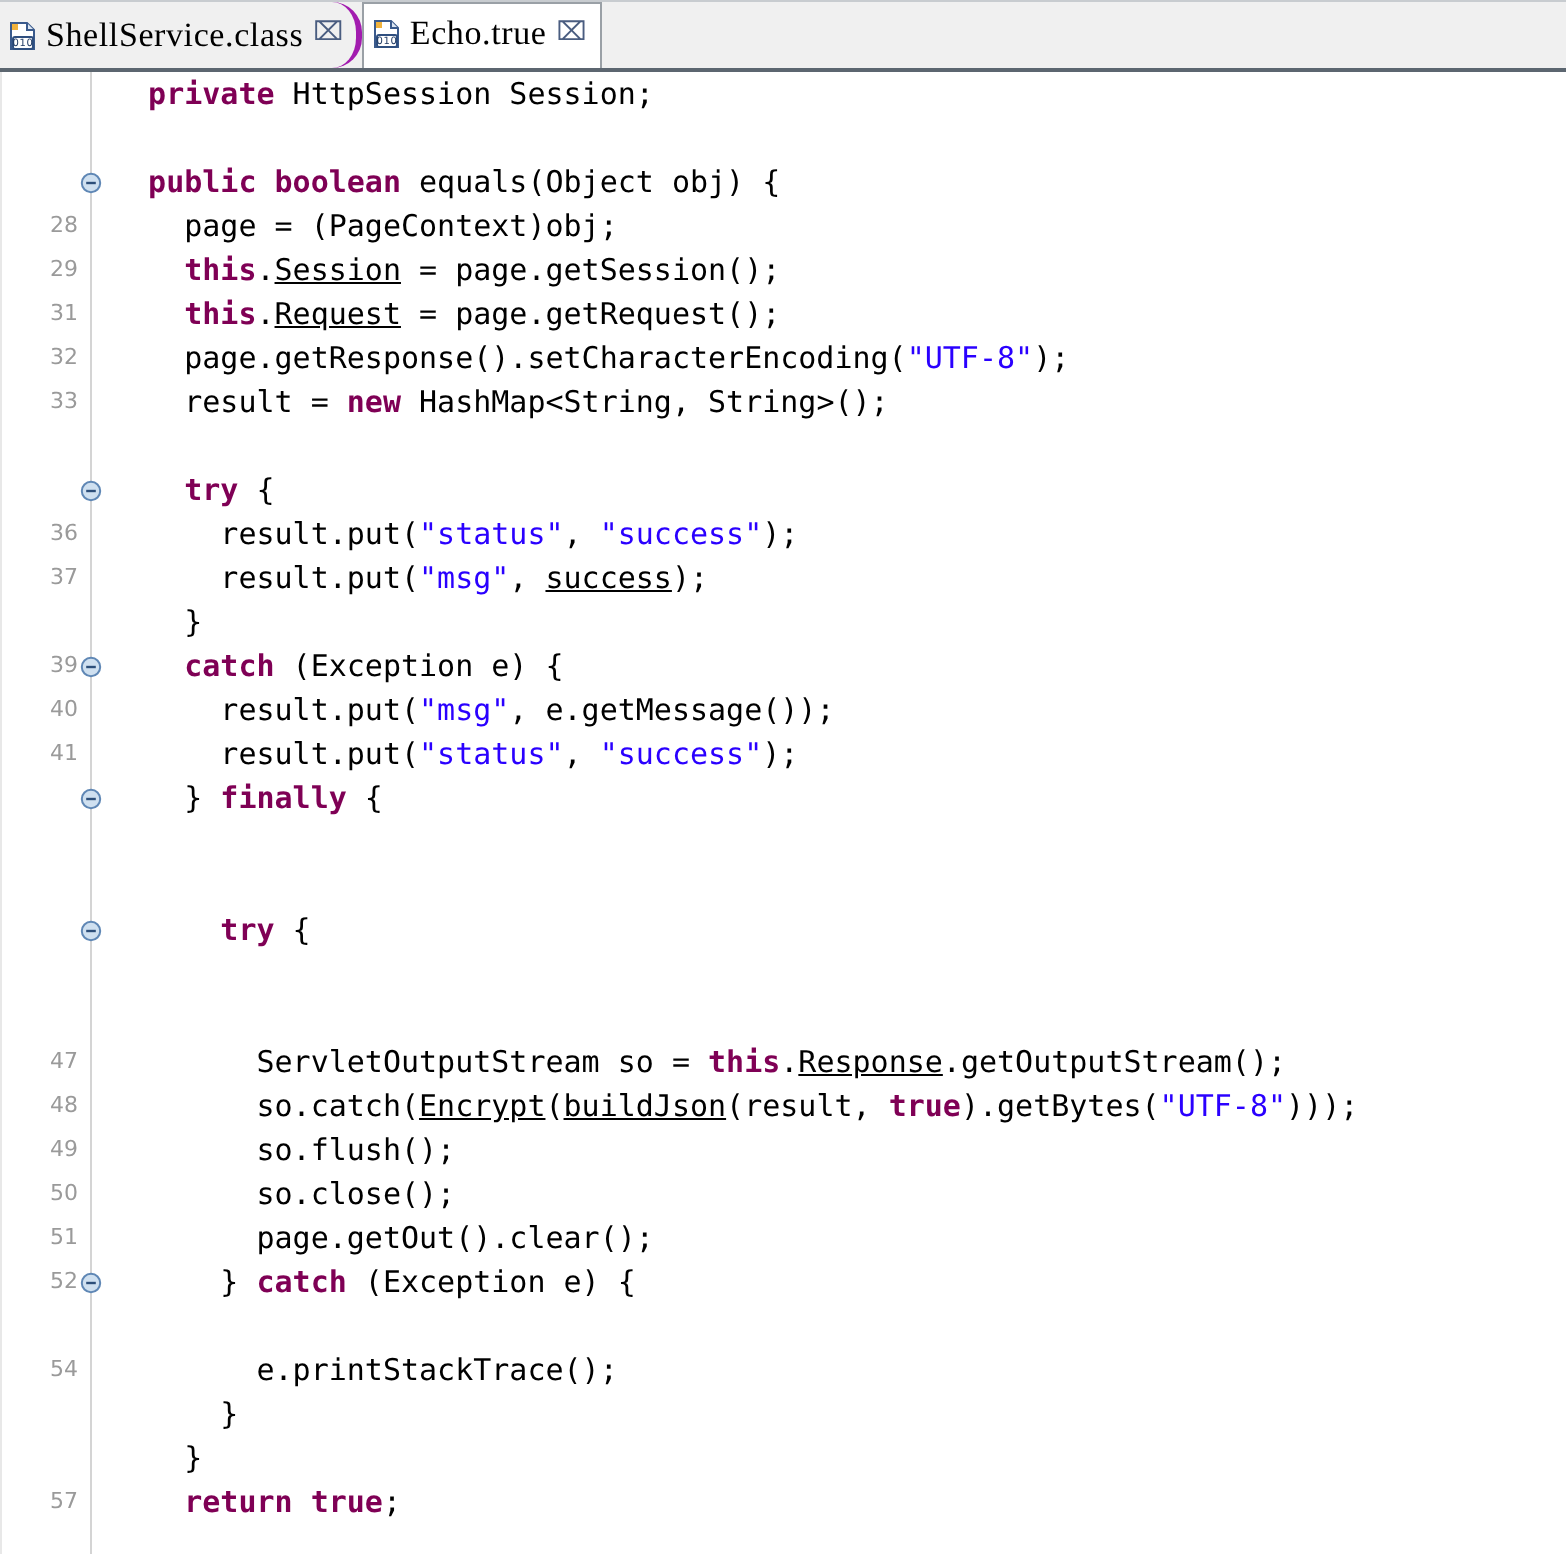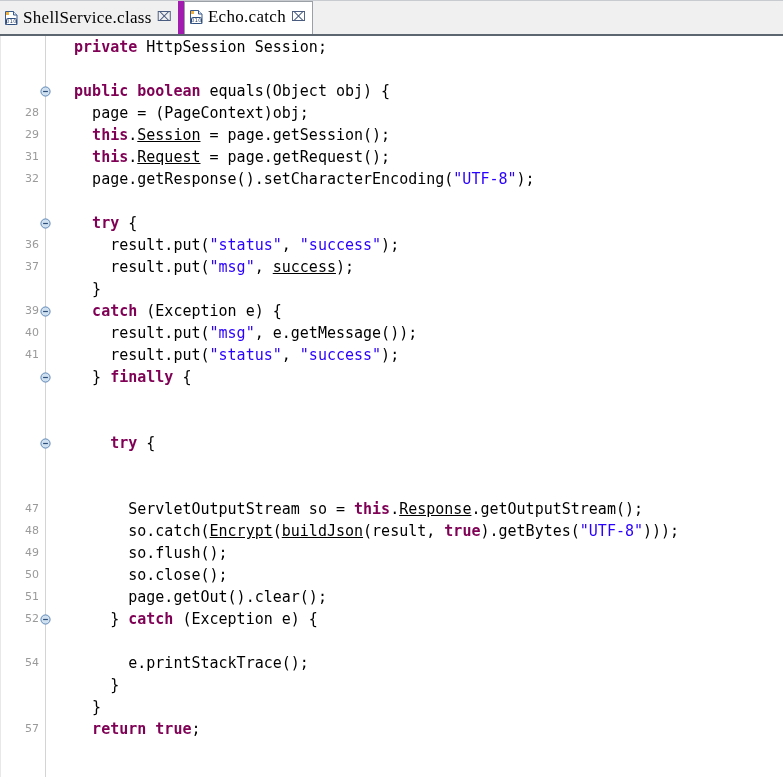--- a/index.html
+++ b/index.html
@@ -38,21 +38,22 @@
     font-family: "Liberation Serif", serif;
     font-size: 17px;
     color: #000000;
     letter-spacing: 0.3px;
     white-space: nowrap;
     cursor: default;
     position: relative;
   }
   .tab.inactive {
     background: #f0f0f0;
-    border-right: 6px solid #a21caf;
+    border-right: 3px solid #a21caf;
+    border-radius: 15px;
   }
   .tab.active {
     background: #ffffff;
     border-left: 1px solid #9aa0a6;
     border-right: 1px solid #9aa0a6;
     border-top: 1px solid #9aa0a6;
     margin-bottom: -2px;
     padding-bottom: 2px;
   }
   .tab-label { padding-right: 1px; }
@@ -154,39 +155,40 @@
       <div class="tab active">
         <span class="class-icon">
           <svg width="15" height="16" viewBox="0 0 15 16">
             <path d="M1.5 1.5 H9.5 L13 5 V14.5 H1.5 Z" fill="#ffffff" stroke="#3a5a8c" stroke-width="1"></path>
             <path d="M9.5 1.5 L9.5 5 L13 5" fill="#dce6f2" stroke="#3a5a8c" stroke-width="1"></path>
             <rect x="2.5" y="8.5" width="10" height="6" rx="1" fill="#ffffff" stroke="#2f4f7f" stroke-width="1"></rect>
             <text x="7.5" y="13.2" font-family="DejaVu Sans, sans-serif" font-size="5" fill="#203a63" text-anchor="middle">010</text>
             <path d="M2 2 L5 2 L5 5 L2 5 Z" fill="#f0b23c"></path>
           </svg>
         </span>
-        <span class="tab-label">Echo.catch</span>
+        <span class="tab-label">Echo.true</span>
         <span class="tab-close">⌧</span>
       </div>
     </div>
 
   <div class="editor">
     <div class="left-edge"></div>
     <div class="gutter-rule"></div>
     <div id="code-lines">
         <div class="code-row"><span class="code" style="left: 74.06px;"><span class="kw">private</span><span> HttpSession Session;</span></span></div>
         <div class="code-row"></div>
         <div class="code-row"><span class="fold"><svg width="11" height="11" viewBox="0 0 11 11">
               <circle cx="5.5" cy="5.5" r="4.6" fill="#cfe0f0" stroke="#5f87b5" stroke-width="1"></circle>
               <line x1="3.1" y1="5.5" x2="7.9" y2="5.5" stroke="#2d4f7a" stroke-width="1.2"></line>
             </svg></span><span class="code" style="left: 74.06px;"><span class="kw">public</span><span> </span><span class="kw">boolean</span><span> equals(Object obj) {</span></span></div>
         <div class="code-row"><span class="lineno">28</span><span class="code" style="left: 92.12px;"><span>page = (PageContext)obj;</span></span></div>
         <div class="code-row"><span class="lineno">29</span><span class="code" style="left: 92.12px;"><span class="kw">this</span><span>.</span><span class="fld">Session</span><span> = page.getSession();</span></span></div>
         <div class="code-row"><span class="lineno">31</span><span class="code" style="left: 92.12px;"><span class="kw">this</span><span>.</span><span class="fld">Request</span><span> = page.getRequest();</span></span></div>
         <div class="code-row"><span class="lineno">32</span><span class="code" style="left: 92.12px;"><span>page.getResponse().setCharacterEncoding(</span><span class="str">"UTF-8"</span><span>);</span></span></div>
+        <div class="code-row"><span class="lineno">33</span><span class="code" style="left: 92.12px;"><span>result = </span><span class="kw">new</span><span> HashMap&lt;String, String&gt;();</span></span></div>
         <div class="code-row"></div>
         <div class="code-row"><span class="fold"><svg width="11" height="11" viewBox="0 0 11 11">
               <circle cx="5.5" cy="5.5" r="4.6" fill="#cfe0f0" stroke="#5f87b5" stroke-width="1"></circle>
               <line x1="3.1" y1="5.5" x2="7.9" y2="5.5" stroke="#2d4f7a" stroke-width="1.2"></line>
             </svg></span><span class="code" style="left: 92.12px;"><span class="kw">try</span><span> {</span></span></div>
         <div class="code-row"><span class="lineno">36</span><span class="code" style="left: 110.18px;"><span>result.put(</span><span class="str">"status"</span><span>, </span><span class="str">"success"</span><span>);</span></span></div>
         <div class="code-row"><span class="lineno">37</span><span class="code" style="left: 110.18px;"><span>result.put(</span><span class="str">"msg"</span><span>, </span><span class="fld">success</span><span>);</span></span></div>
         <div class="code-row"><span class="code" style="left: 92.12px;"><span>}</span></span></div>
         <div class="code-row"><span class="lineno">39</span><span class="fold"><svg width="11" height="11" viewBox="0 0 11 11">
               <circle cx="5.5" cy="5.5" r="4.6" fill="#cfe0f0" stroke="#5f87b5" stroke-width="1"></circle>

